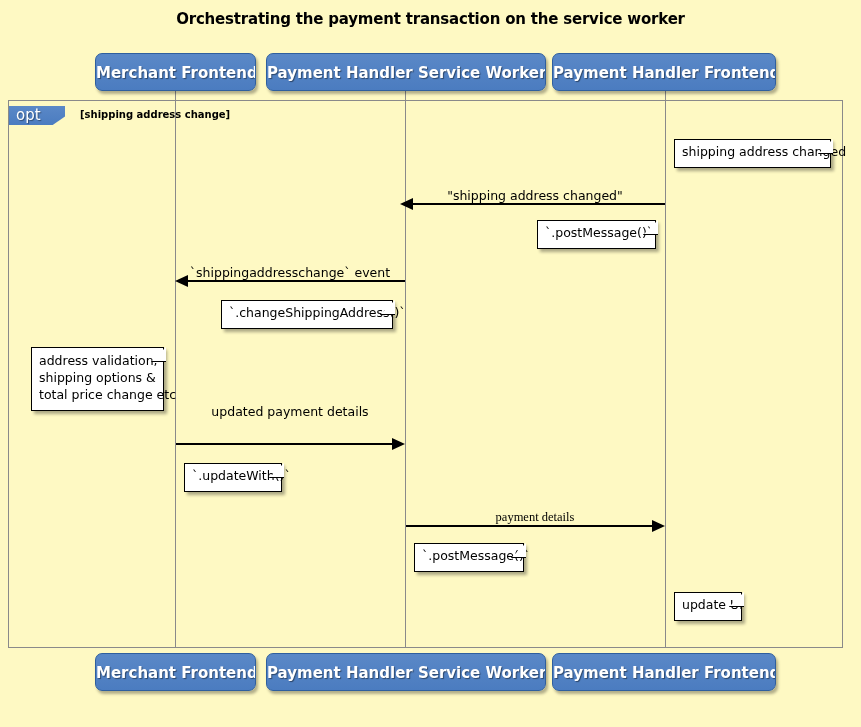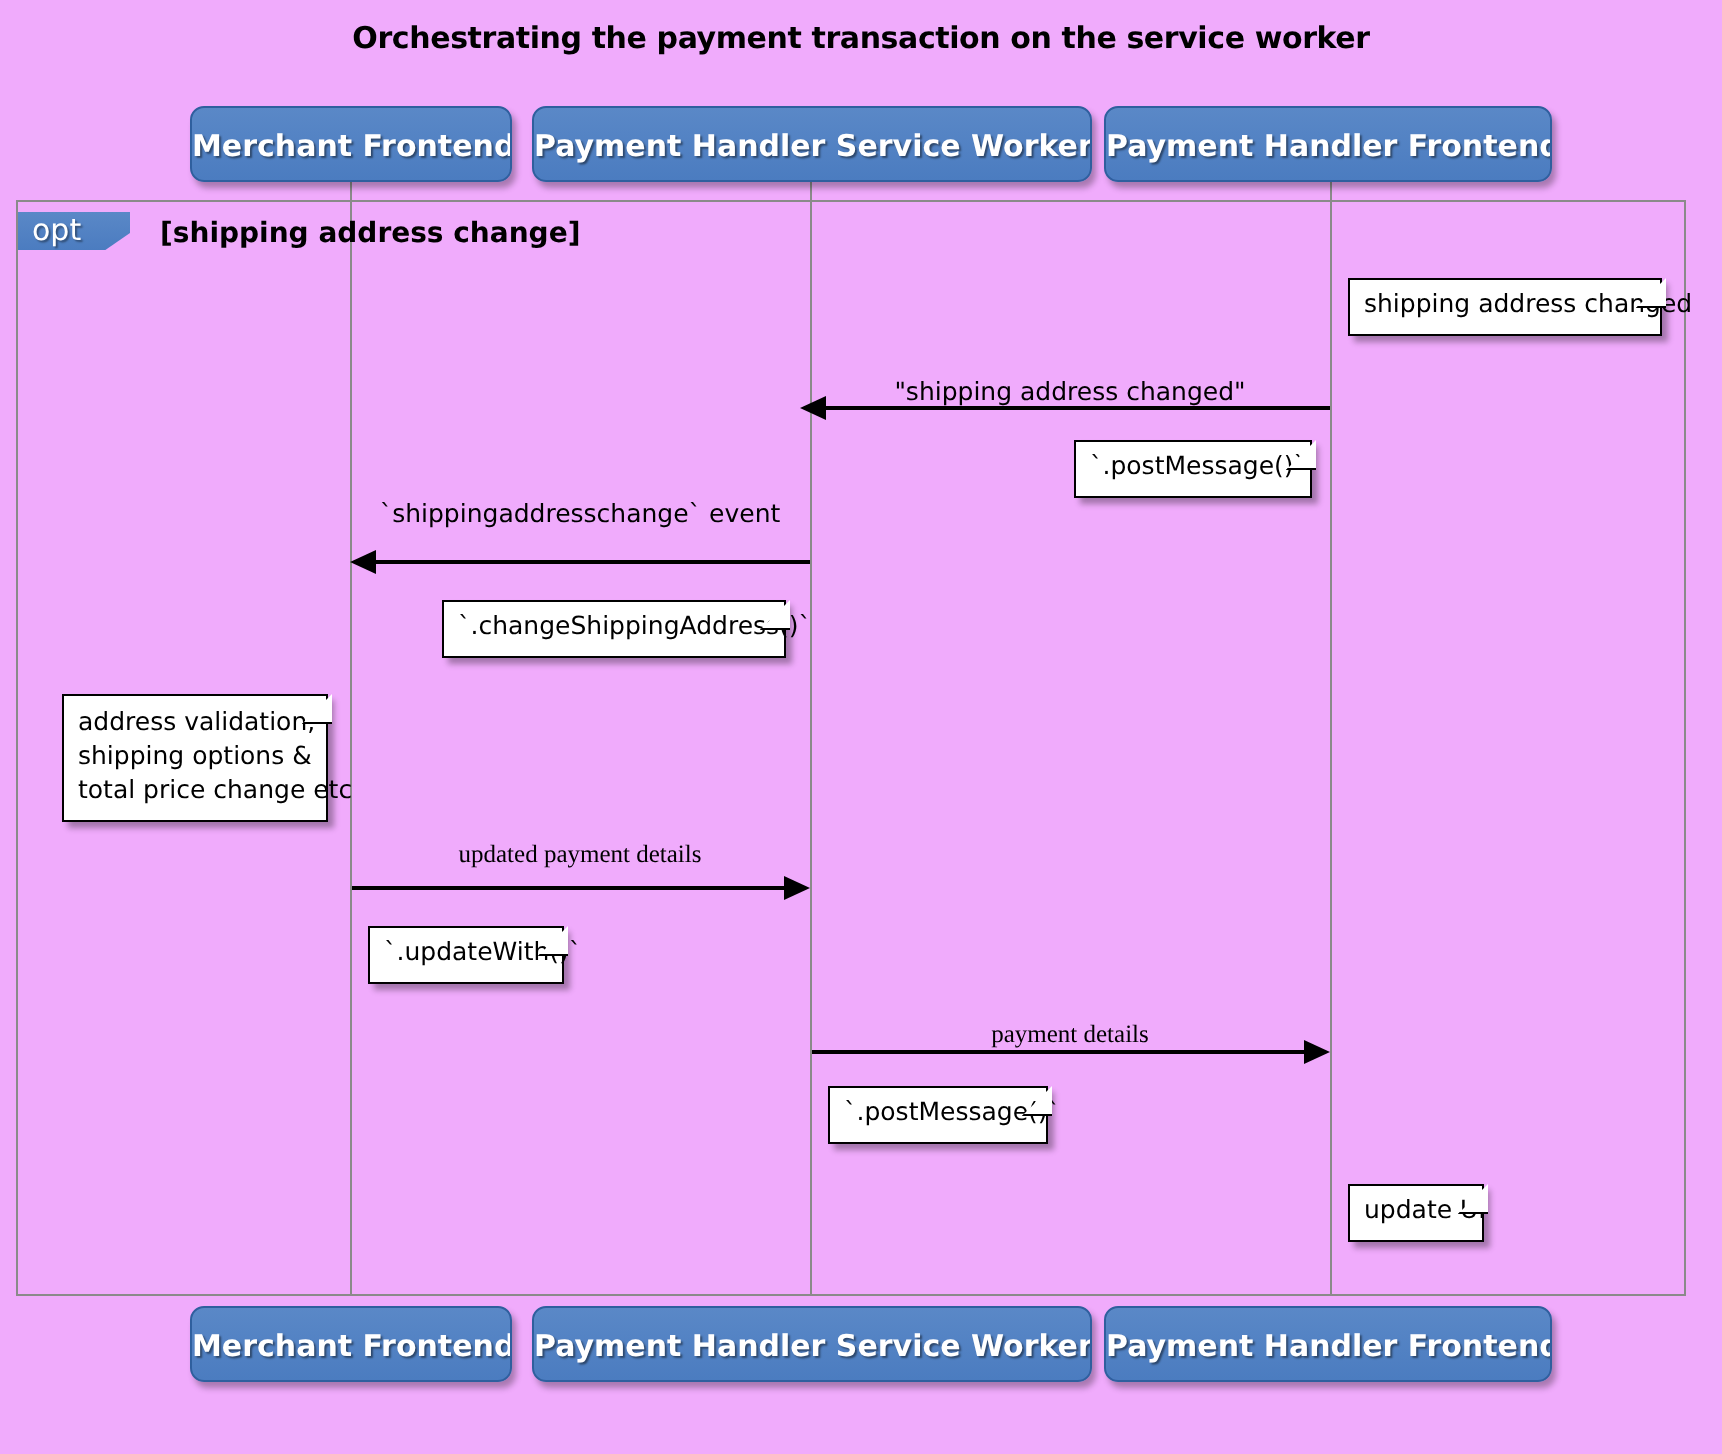--- a/index.html
+++ b/index.html
@@ -9,21 +9,21 @@
     background: #ffffff;
   }
   body {
     font-family: "DejaVu Sans", sans-serif;
     -webkit-font-smoothing: antialiased;
   }
   #canvas {
     position: relative;
     width: 861px;
     height: 727px;
-    background: #f0abfc;
+    background: #fef9c3;
     overflow: hidden;
   }
 
   
   .diagram-title {
     position: absolute;
     left: 0;
     top: 10px;
     width: 861px;
     text-align: center;
@@ -78,21 +78,21 @@
     font-weight: normal;
     line-height: 19px;
     padding-left: 7px;
     box-sizing: border-box;
     text-shadow: 1px 1px 1px rgba(0,0,0,0.4);
     
     clip-path: polygon(0 0, 100% 0, 100% 55%, 78% 100%, 0 100%);
   }
   .frame-guard {
     position: absolute;
-    font-size: 14px;
+    font-size: 10px;
     font-weight: bold;
     color: #000000;
     white-space: nowrap;
   }
 
   
   .msg-line {
     position: absolute;
     height: 2px;
     background: #000000;
@@ -168,37 +168,37 @@
 
   <div class="msg-label" style="left:405px; top:188px; width:260px;">"shipping address changed"</div>
   <div class="msg-line" style="left:412px; top:203px; width:253px;"></div>
   <div class="arrowhead left" style="left:400px; top:198px;"></div>
 
   <div class="note" style="left:537px; top:220px; width:119px; height:29px;">`.postMessage()`</div>
   <div style="position:absolute; left:643px; top:220px; width:14px; height:14px;
               background:#ffffff; border-left:1px solid #000; border-bottom:1px solid #000;
               clip-path:polygon(100% 0, 100% 100%, 0 100%);"></div>
 
-  <div class="msg-label" style="left:175px; top:249px; width:230px;">`shippingaddresschange` event</div>
+  <div class="msg-label" style="left:175px; top:265px; width:230px;">`shippingaddresschange` event</div>
   <div class="msg-line" style="left:187px; top:280px; width:218px;"></div>
   <div class="arrowhead left" style="left:175px; top:275px;"></div>
 
   <div class="note" style="left:221px; top:300px; width:172px; height:29px;">`.changeShippingAddress()`</div>
   <div style="position:absolute; left:380px; top:300px; width:14px; height:14px;
               background:#ffffff; border-left:1px solid #000; border-bottom:1px solid #000;
               clip-path:polygon(100% 0, 100% 100%, 0 100%);"></div>
 
   <div class="note" style="left:31px; top:347px; width:133px; height:64px; line-height:17px;">address validation,
 shipping options &amp;
 total price change etc</div>
   <div style="position:absolute; left:151px; top:347px; width:14px; height:14px;
               background:#ffffff; border-left:1px solid #000; border-bottom:1px solid #000;
               clip-path:polygon(100% 0, 100% 100%, 0 100%);"></div>
 
-  <div class="msg-label" style="left:175px; top:420px; width:230px;font-family:Liberation Serif, serif;">updated payment details</div>
+  <div class="msg-label" style="left:175px; top:404px; width:230px;">updated payment details</div>
   <div class="msg-line" style="left:176px; top:443px; width:217px;"></div>
   <div class="arrowhead right" style="left:392px; top:438px;"></div>
 
   <div class="note" style="left:184px; top:463px; width:98px; height:29px;">`.updateWith()`</div>
   <div style="position:absolute; left:269px; top:463px; width:14px; height:14px;
               background:#ffffff; border-left:1px solid #000; border-bottom:1px solid #000;
               clip-path:polygon(100% 0, 100% 100%, 0 100%);"></div>
 
   <div class="msg-label" style="left:405px; top:510px; width:260px;font-family:Liberation Serif, serif;">payment details</div>
   <div class="msg-line" style="left:406px; top:525px; width:247px;"></div>

